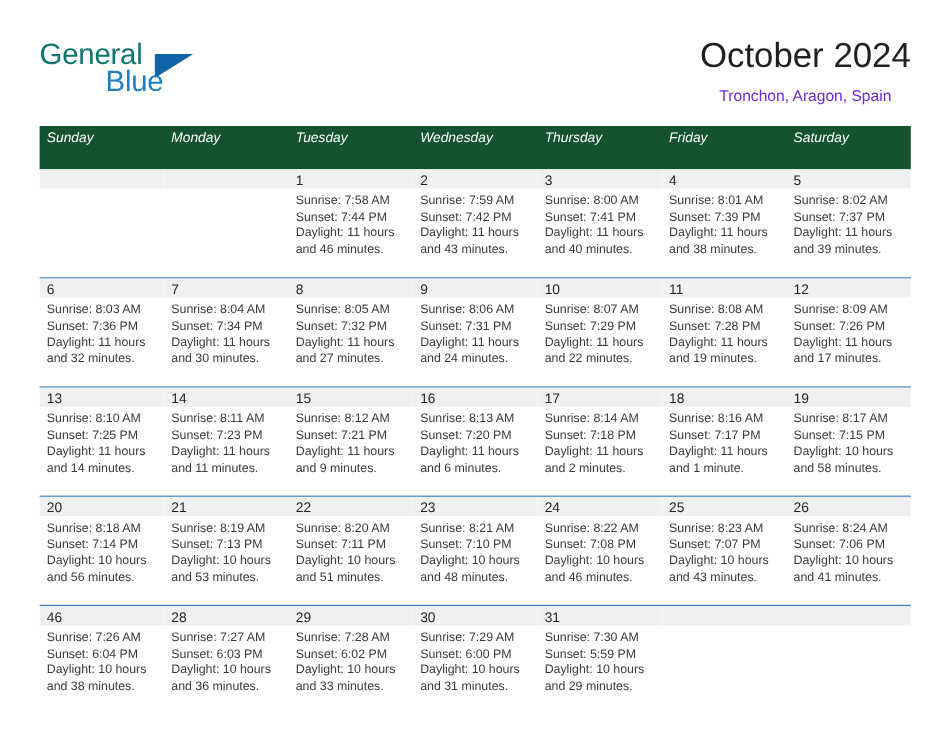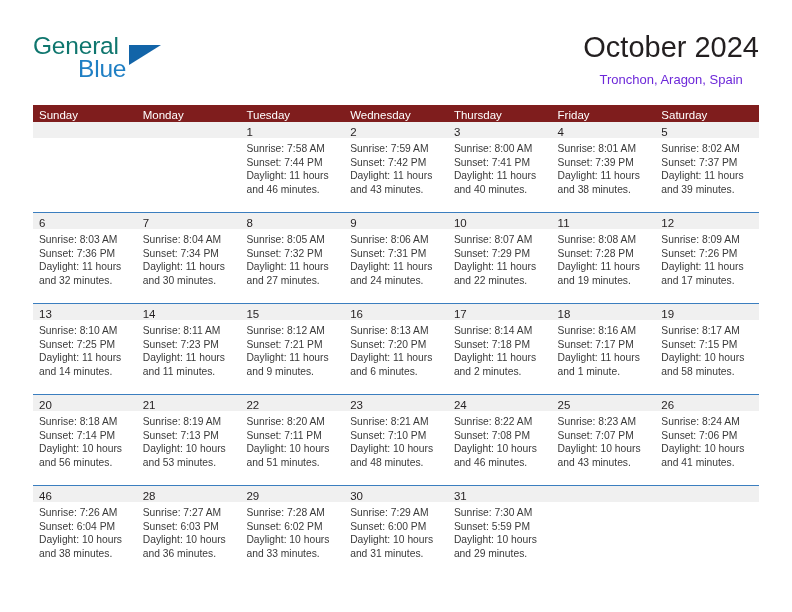--- a/index.html
+++ b/index.html
@@ -42,21 +42,21 @@
     position: absolute;
     left: 0;
     top: 0;
     font-size: 24.5px;
     letter-spacing: -0.2px;
     color: #0f766e;
     font-family: "Liberation Sans", sans-serif;
   }
   .logo-blue {
     position: absolute;
-    left: 45px;
+    left: 55px;
     top: 23px;
     font-size: 24.5px;
     letter-spacing: -0.2px;
     color: #1f7fc4;
     font-family: "Liberation Sans", sans-serif;
   }
   .logo-triangle {
     position: absolute;
     left: 96px;
     top: 13px;
@@ -90,22 +90,23 @@
   
   .calendar {
     position: absolute;
     left: 33px;
     top: 105px;
     width: 726px;
   }
 
   .dow-row {
     display: flex;
-    background: #7f1d1d;
-    height: 17px;
+    background: #14532d;
+    height: 36px;
+    font-style: italic;
   }
   .dow-cell {
     flex: 1 1 0;
     color: #ffffff;
     font-size: 11.5px;
     line-height: 20px;
     padding-left: 6px;
     box-sizing: border-box;
     overflow: hidden;
     white-space: nowrap;

